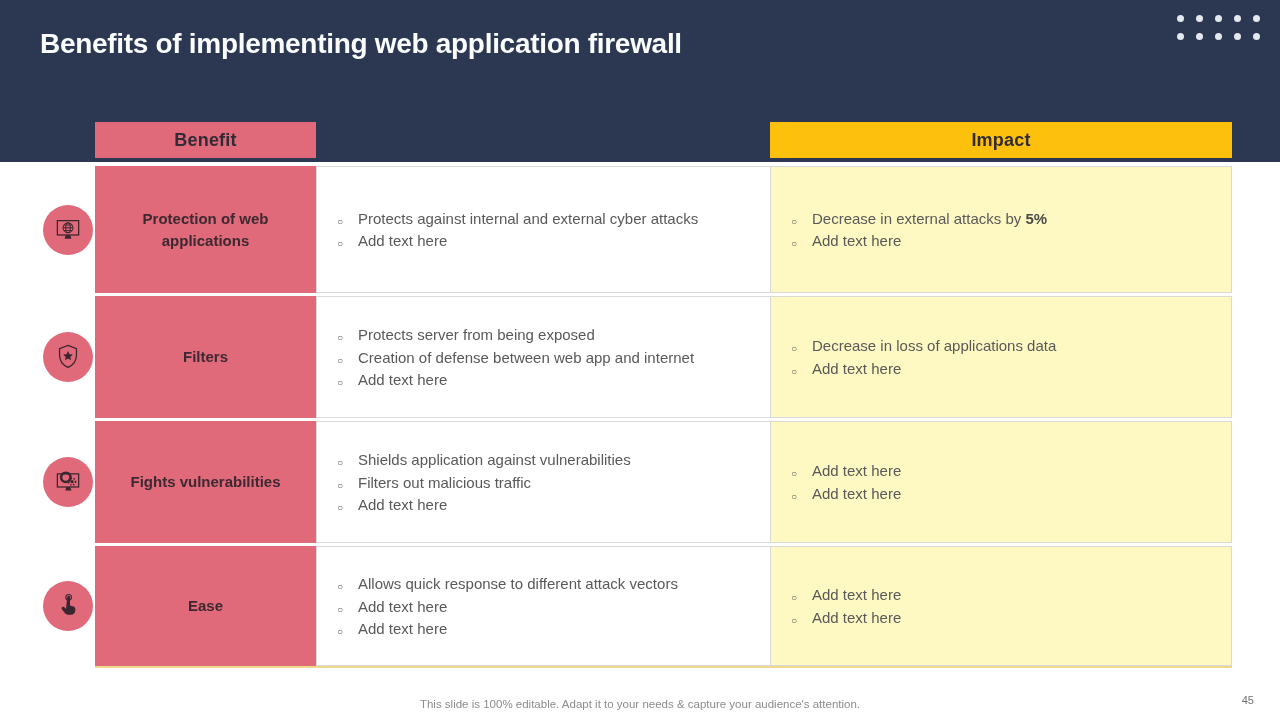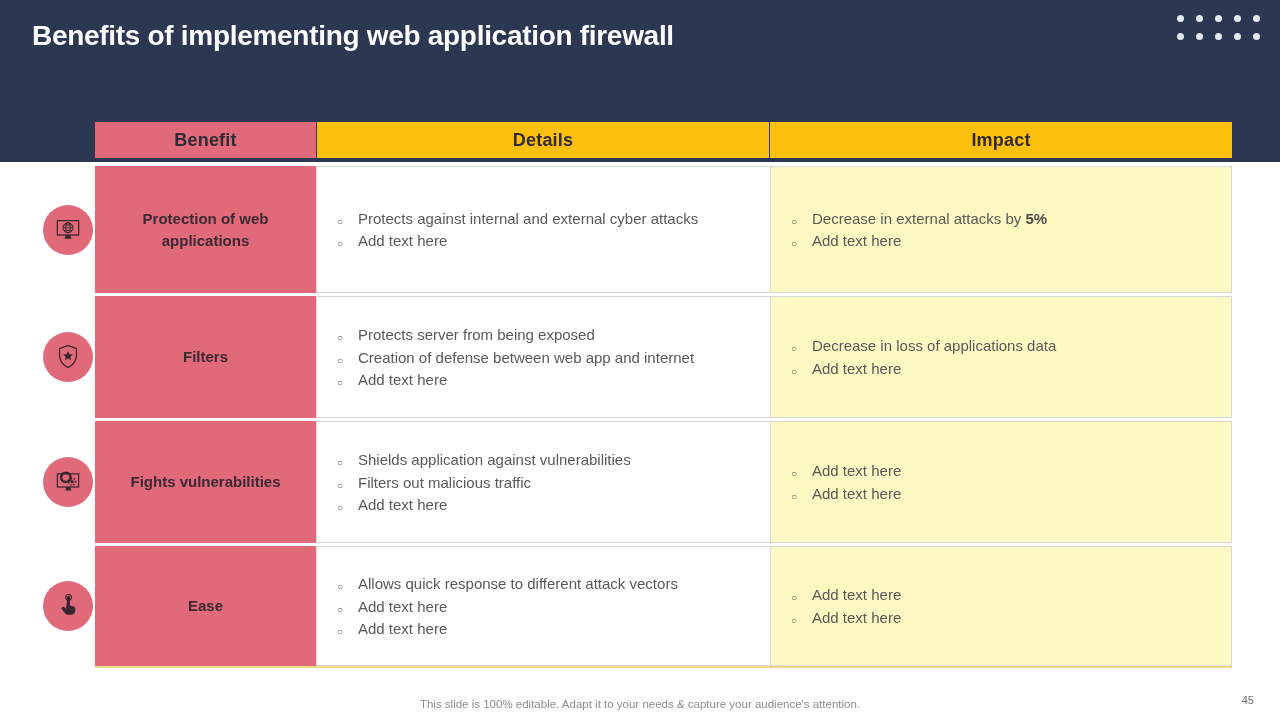--- a/index.html
+++ b/index.html
@@ -1,21 +1,21 @@
 <!DOCTYPE html>
 <html style="--navy: #2c3852; --pink: #e0697a; --yellow: #fdc10d; --bullet-gray: #595959; --border-gray: #d9d9d9; --bottom-line: #ecd98b;"><head>
 <meta charset="utf-8">
 <style>
   html,body{margin:0;padding:0;background:#ffffff;}
   body{width:1280px;height:720px;overflow:hidden;font-family:"Liberation Sans",sans-serif;}
   .slide{position:relative;width:1280px;height:720px;background:#ffffff;}
 
   
   .header-band{position:absolute;left:0;top:0;width:1280px;height:162px;background:var(--navy,#2c3852);}
-  .page-title{position:absolute;left:32px;top:20px;margin:0;font-size:28px;font-weight:700;color:#fbfcfd;letter-spacing:-0.3px;}
+  .page-title{position:absolute;left:32px;top:20px;margin:8px;font-size:28px;font-weight:700;color:#fbfcfd;letter-spacing:-0.3px;}
   .slide-subtitle{position:absolute;left:32px;top:64px;width:1125px;margin:0;font-size:11.5px;line-height:14px;color:#eef1f6;}
   .dots{position:absolute;right:20px;top:15px;display:grid;grid-template-columns:repeat(5,7px);grid-auto-rows:7px;column-gap:12px;row-gap:11px;}
   .dot{width:7px;height:7px;border-radius:50%;background:#e4e8ef;}
 
   
   .th{position:absolute;top:122px;height:36px;display:flex;align-items:center;justify-content:center;font-weight:700;font-size:18px;color:#302b35;letter-spacing:0.2px;}
   .th-benefit{left:95px;width:221px;background:var(--pink,#e0697a);}
   .th-details{left:317px;width:452px;background:var(--yellow,#fdc10d);}
   .th-impact{left:770px;width:462px;background:var(--yellow,#fdc10d);}
 
@@ -53,21 +53,20 @@
         <span class="dot"></span>
         <span class="dot"></span>
         <span class="dot"></span>
         <span class="dot"></span>
         <span class="dot"></span>
         <span class="dot"></span>
     </div>
   </div>
 
   <div class="th th-benefit">Benefit</div>
-  <div class="th th-details">Details</div>
   <div class="th th-impact">Impact</div>
 
   <div class="row" style="top:166px;height:127px;">
     <div class="icon-circle">
       <svg class="icon-svg" viewBox="0 0 48 48" width="30" height="30" aria-hidden="true">
         <rect x="7" y="9" width="34" height="23" fill="none" stroke="#3a262e" stroke-width="2"></rect>
         <g stroke="#3a262e" stroke-width="1.6" fill="none">
           <circle cx="24" cy="20.5" r="8"></circle>
           <ellipse cx="24" cy="20.5" rx="3.6" ry="8"></ellipse>
           <line x1="16" y1="20.5" x2="32" y2="20.5"></line>

